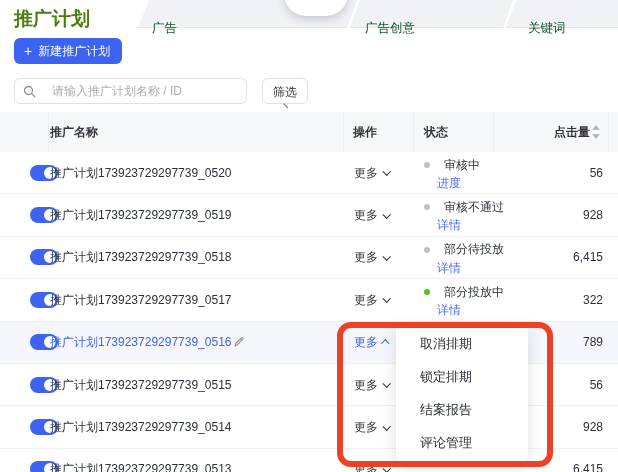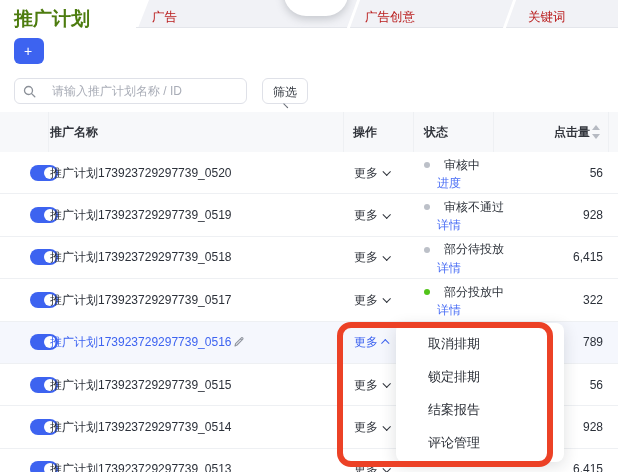--- a/index.html
+++ b/index.html
@@ -8,21 +8,21 @@
     font-family:"Liberation Sans","DejaVu Sans",sans-serif;
     background:#fff; position:relative; overflow:hidden;
     color:#2b3039; font-size:12px;
   }
   
   .tabbar { position:absolute; left:0; top:0; width:618px; height:28px; background:#fff; z-index:2; }
   .tabbar-gray { position:absolute; left:138px; right:0; top:0; height:28px; background:#f1f2f6;
     clip-path:polygon(11px 0,100% 0,100% 100%,0 100%); }
   .tab-hairline { position:absolute; left:136px; right:0; top:27px; height:1px; background:#e4e6eb; }
   .tabsep { position:absolute; top:0; height:28px; width:3px; background:#fff; transform:skewX(-20deg); }
-  .tab-label { position:absolute; top:9px; font-size:12.5px; color:#b91c1c; white-space:nowrap; }
+  .tab-label { position:absolute; top:20px; font-size:12.5px; color:#14532d; white-space:nowrap; }
   .tab-label.active { left:14px; top:6px; font-size:19px; font-weight:bold; color:#4d7c0f; }
   
   .bubble { position:absolute; left:284px; top:-28px; width:64px; height:44px; background:#fff;
     border-radius:22px; box-shadow:0 3px 9px rgba(100,105,115,.32); z-index:3; }
   
   .btn-new { position:absolute; left:14px; top:38px; height:26px; padding:0 12px 0 10px;
     background:#3D63F0; color:#fff; border:none; border-radius:6px; font-size:12px;
     display:flex; align-items:center; gap:6px; cursor:pointer; font-family:inherit; }
   .btn-new .plus { font-size:14px; line-height:1; font-weight:400; }
   
@@ -61,21 +61,21 @@
   .cv { display:inline-block; width:6px; height:6px; border-right:1.4px solid currentColor;
     border-bottom:1.4px solid currentColor; transform:rotate(45deg) translateY(-1px); }
   .cv.up { transform:rotate(-135deg) translateY(-1px); }
   .rstatus { position:absolute; left:424px; top:5px; }
   .rstatus .l1 { display:flex; align-items:center; gap:14px; height:16px; }
   .dot { width:6px; height:6px; border-radius:50%; background:#bcc0c8; flex:none; }
   .stext { color:#2e333b; white-space:nowrap; }
   .slink { display:block; margin-left:13px; margin-top:2px; color:#4a6ef5; cursor:pointer; white-space:nowrap; }
   .rclicks { position:absolute; right:15px; top:50%; transform:translateY(-50%); color:#2b3039; }
   
-  .dropdown { position:absolute; left:396px; top:323px; width:168px; padding:4px 16px 3px;
+  .dropdown { position:absolute; left:396px; top:323px; width:132px; padding:4px 8px 3px;
     background:#fff; border-radius:8px; box-shadow:0 4px 16px rgba(31,35,41,.14); z-index:50; }
   .dd-item { height:33px; line-height:33px; padding-left:16px; font-size:13px; color:#2a2e36; cursor:pointer; }
   
   .annotation { position:absolute; left:337px; top:322px; width:216px; height:145px;
     border:6px solid #EC4126; border-radius:14px; z-index:60; pointer-events:none; }
 </style>
 </head>
 <body>
 
 <div class="tabbar">
@@ -85,20 +85,21 @@
   <div class="tabsep" style="left:508px"></div>
   <span class="tab-label active">推广计划</span>
   <span class="tab-label" style="left:152px">广告</span>
   <span class="tab-label" style="left:365px">广告创意</span>
   <span class="tab-label" style="left:528px">关键词</span>
 </div>
 <div class="bubble"></div>
 
 <button class="btn-new">
   <span class="plus">+</span>
+  <span>新建推广计划</span>
 </button>
 
 <div class="searchbox">
   <svg class="icon-svg" width="13" height="13" viewBox="0 0 13 13">
     <circle cx="5.5" cy="5.5" r="4" fill="none" stroke="#8b9098" stroke-width="1.3"></circle>
     <line x1="8.6" y1="8.6" x2="11.8" y2="11.8" stroke="#8b9098" stroke-width="1.3" stroke-linecap="round"></line>
   </svg>
   <input type="text" placeholder="请输入推广计划名称 / ID" style="">
 </div>
 

